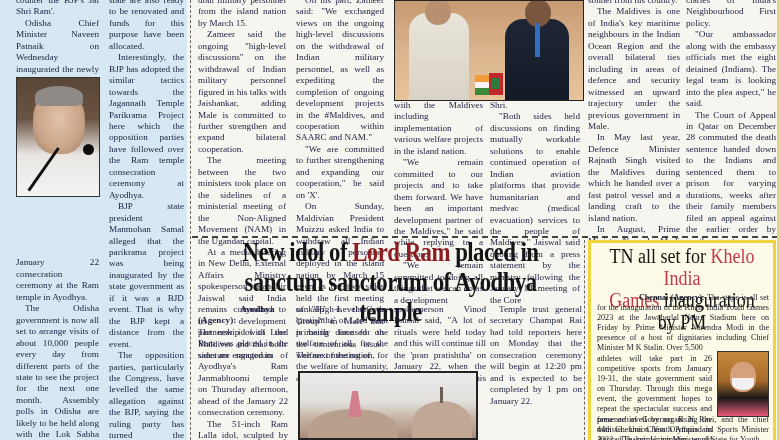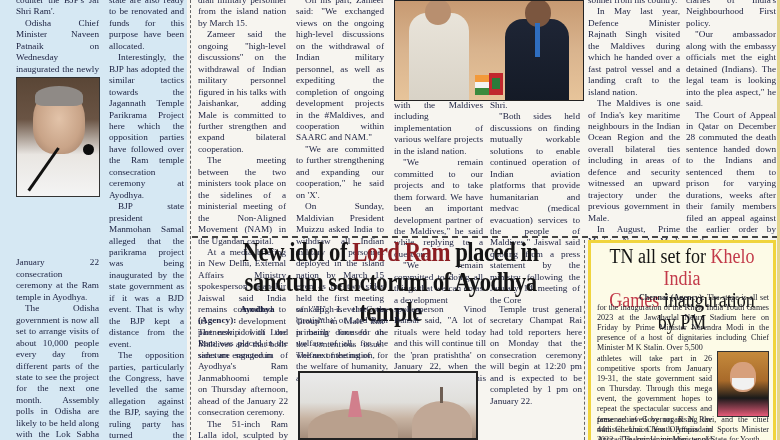--- a/index.html
+++ b/index.html
@@ -142,22 +142,22 @@
     <p>"We remain committed to doing all things that we can do as a development</p>
   </div>
 
   <div class="col col-f">
     <p class="noindent">Shri.</p>
     <p>"Both sides held discussions on finding mutually workable solutions to enable continued operation of Indian aviation platforms that provide humanitarian and medvac (medical evacuation) services to the people of Maldives," Jaiswal said quoting from a press statement by the ministry following the January 14 meeting of the Core</p>
   </div>
 
   <div class="col col-g">
     <p class="noindent">sonnel from his country.</p>
+    <p>The Maldives is one of India's key maritime neighbours in the Indian Ocean Region and the overall bilateral ties including in areas of defence and security witnessed an upward trajectory under the previous government in Male.</p>
     <p>In May last year, Defence Minister Rajnath Singh visited the Maldives during which he handed over a fast patrol vessel and a landing craft to the island nation.</p>
-    <p>The Maldives is one of India's key maritime neighbours in the Indian Ocean Region and the overall bilateral ties including in areas of defence and security witnessed an upward trajectory under the previous government in Male.</p>
     <p>In August, Prime Minister Narendra Modi and then Maldivian President Ibrahim Mohamed Solih kick-started the India-funded Greater Male Connectivity Project (GMCP), billed as the largest infrastructure initiative in the is-</p>
   </div>
 
   <div class="col col-h">
     <p class="noindent">ciaries of India's Neighbourhood First policy.</p>
     <p>"Our ambassador along with the embassy officials met the eight detained (Indians). The legal team is looking into the plea aspect," he said.</p>
     <p>The Court of Appeal in Qatar on December 28 commuted the death sentence handed down to the Indians and sentenced them to prison for varying durations, weeks after their family members filed an appeal against the earlier order by another court.</p>
   </div>
 
   <div class="divider-h" style="left:192px; top:236px; width:586px;"></div>

